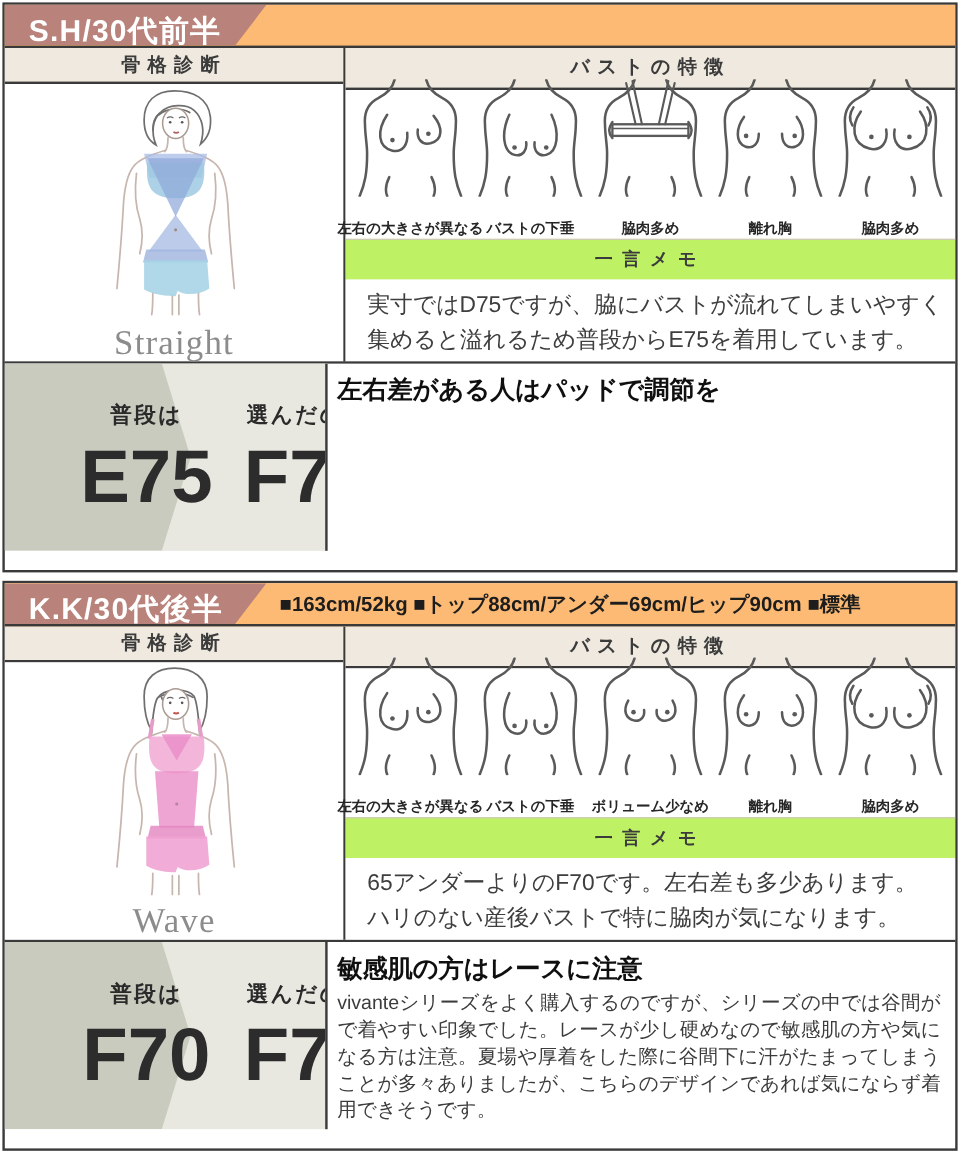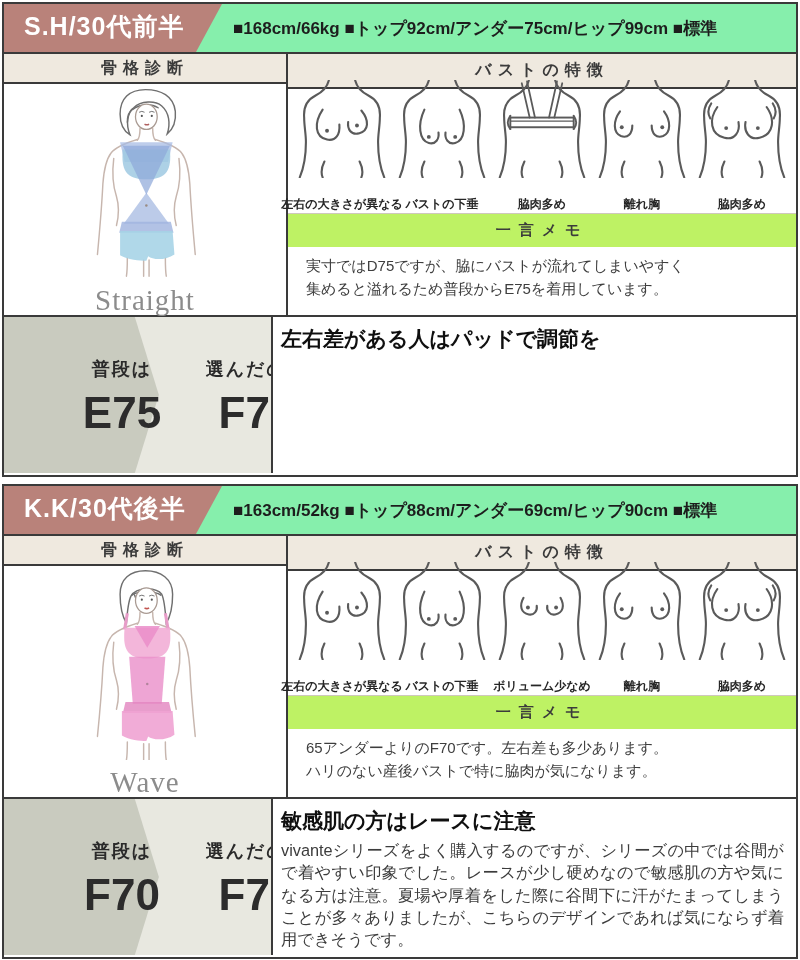--- a/index.html
+++ b/index.html
@@ -10,21 +10,21 @@
     color:#1e1e1e;
   }
   .section {
     position:absolute; left:2px; width:796px; height:475px;
     border:2px solid #3a3a3a; background:#fff;
   }
   #section-0 { top:2px; }
   #section-1 { top:484px; }
 
   
-  .sec-header { position:relative; height:50px; background:#86efac; border-bottom:2px solid #3a3a3a; }
+  .sec-header { position:relative; height:36px; background:#fdba74; border-bottom:2px solid #3a3a3a; }
   .name-tab {
     position:absolute; left:0; top:0; height:100%; width:218px;
     background:#b9827a; color:#fff; font-weight:bold; font-size:25px;
     line-height:44px; padding-left:20px; letter-spacing:1px;
     clip-path:polygon(0 0,100% 0,calc(100% - 26px) 100%,0 100%);
   }
   .stats {
     position:absolute; left:229px; top:0; height:100%; right:6px;
     display:flex; align-items:center;
     font-weight:bold; font-size:17px; color:#1d1d1d; white-space:nowrap;
@@ -55,56 +55,55 @@
     font-size:12px; font-weight:bold; color:#262626; white-space:nowrap;
     line-height:1; padding:4px 0 3px;
   }
   .memo-head {
     height:34px; background:#bef264; border-top:1px solid #cfc8bc;
     display:flex; align-items:center; justify-content:center;
     font-size:15px; font-weight:bold; color:#3b3b3b; letter-spacing:8px;
   }
   .memo-body {
     flex:1; background:#fff; padding:7px 2px 0 18px;
-    font-size:15px; color:#3e3e3e; line-height:1.55; white-space:nowrap;
+    font-size:19px; color:#3e3e3e; line-height:1.55; white-space:nowrap;
   }
 
   
   .bottom { display:flex; height:156px; }
   .size-panel { width:269px; border-right:2px solid #3a3a3a; position:relative; background:#e8e8e0; overflow:hidden; }
   .size-left-shape {
     position:absolute; inset:0; background:#c9cbbf;
     clip-path:polygon(0 0,49% 0,58% 50%,49% 100%,0 100%);
   }
   .size-block {
     position:absolute; top:0; height:100%;
     display:flex; flex-direction:column; align-items:center; justify-content:center; gap:11px;margin-left:43px;
   }
   .size-block.usual  { left:0;    width:150px; }
   .size-block.chosen { left:150px; width:119px; }
   .size-label { font-size:18px; font-weight:bold; color:#2a2a2a; letter-spacing:2px; }
-  .size-value { font-size:44px; font-weight:bold; color:#2c2c2c; line-height:0.95;text-align:right; }
+  .size-value { font-size:62px; font-weight:bold; color:#2c2c2c; line-height:0.95;text-align:right; }
 
   .review { flex:1; padding:6px 12px 0 8px; min-width:0; }
   .review-title { font-size:21px; font-weight:bold; color:#0f0f0f; margin:2px 0 4px; }
   .review-body { font-size:16.3px; line-height:1.37; color:#3c3c3c; text-align:justify; }
 
   
   .torso { stroke:#5a5a5a; stroke-width:2.4; fill:none; stroke-linecap:round; }
   .torso-dot { fill:#5a5a5a; stroke:none; }
   .skin { stroke:#c7b6ae; stroke-width:1.6; fill:none; stroke-linecap:round; }
   .hairline { stroke:#6f6f6f; stroke-width:1.6; fill:#ffffff; stroke-linecap:round; }
 </style>
 </head>
 <body>
 
 <div class="section" id="section-0">
   <div class="sec-header">
     <div class="name-tab">S.H/30代前半</div>
-    <div class="stats">■168cm/66kg ■トップ92cm/アンダー75cm/ヒップ99cm ■標準</div>
   </div>
 
   <div class="middle">
     <div class="left-col">
       <div class="col-head">骨格診断</div>
       <div class="figure-area">
         <svg viewBox="0 0 160 212">
 
           <path class="hairline" d="M80,4 C62,4 52,14 52,31 C52,42 56,50 63,54 C58,42 60,30 67,24 C75,16 91,16 98,22 C106,29 108,41 104,53 C110,48 114,39 113,28 C111,11 97,4 80,4 Z"></path>
           <path class="hairline" style="fill:none" d="M66,26 C72,20 86,19 94,24 M60,40 C60,33 62,28 66,25"></path>

